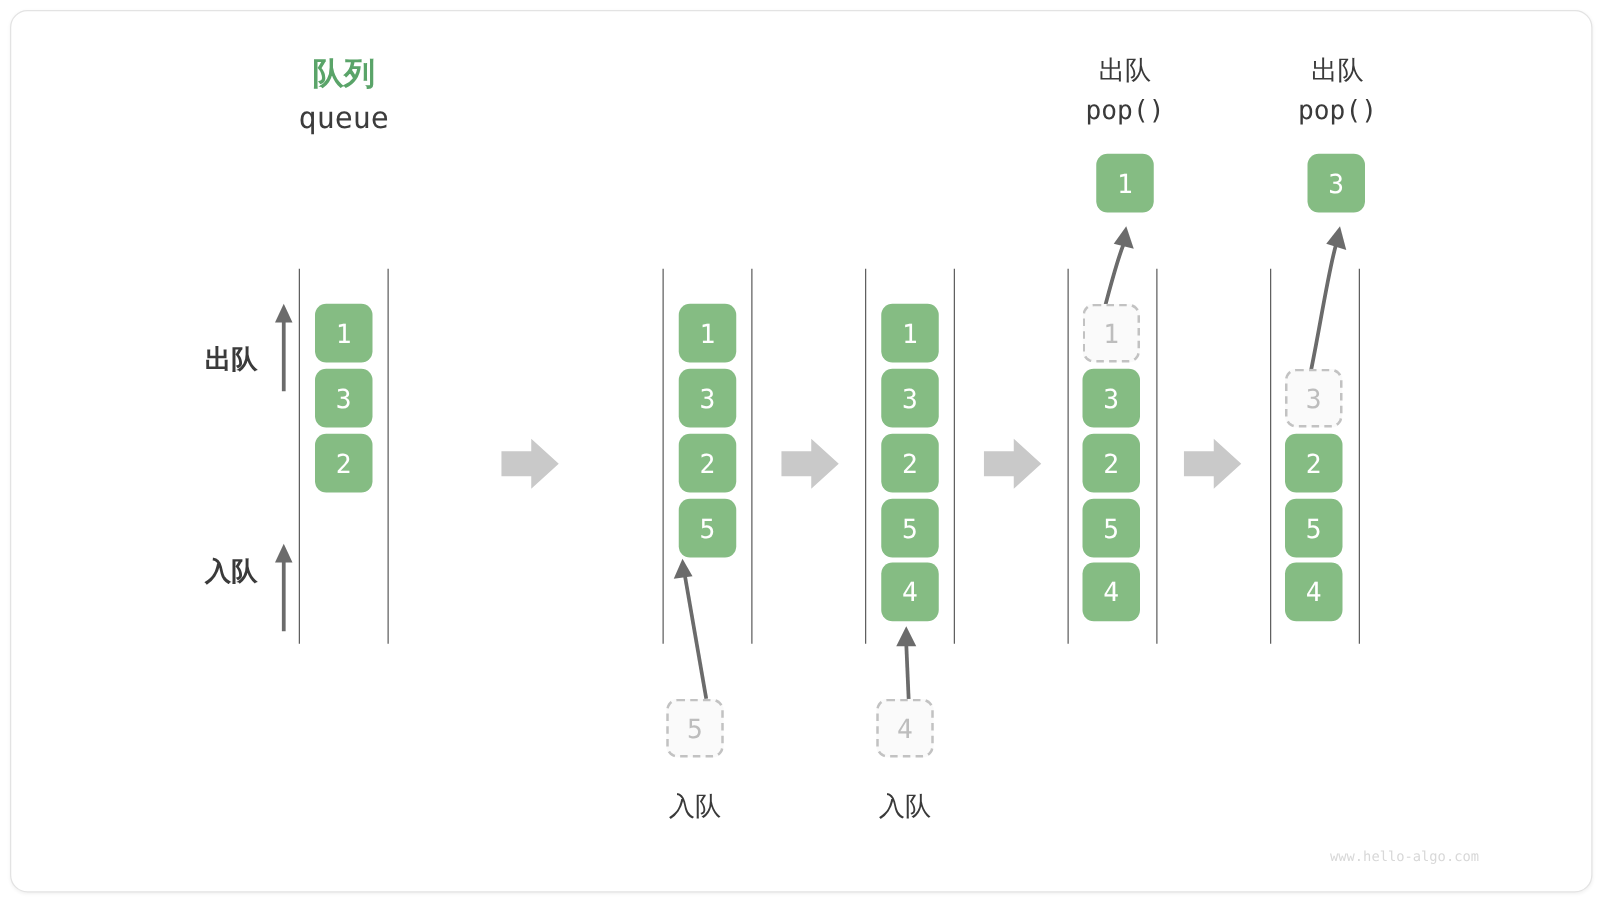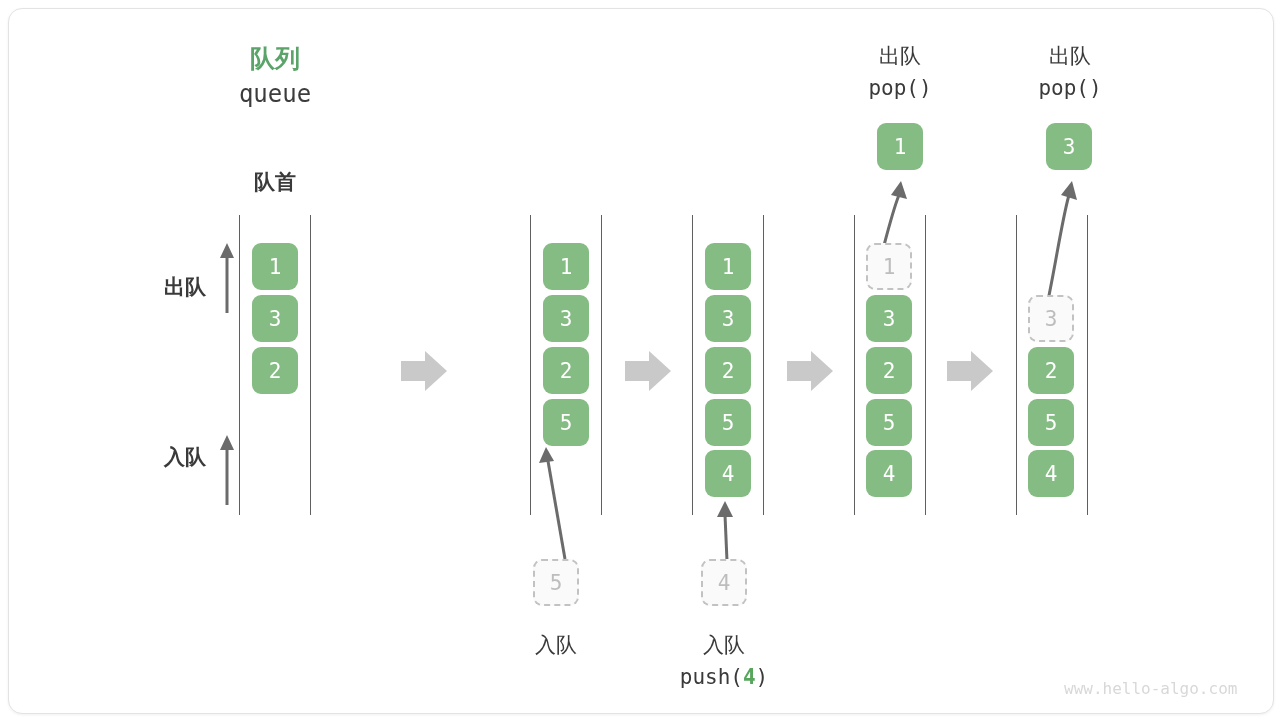--- a/index.html
+++ b/index.html
@@ -37,21 +37,21 @@
   .op-cn{
     font-size:21px;color:#3a3a3a;text-align:center;white-space:nowrap;
   }
   .op-code{
     font-family:"DejaVu Sans Mono","Liberation Mono",monospace;
     font-size:21px;color:#3a3a3a;text-align:center;white-space:nowrap;
   }
   .op-code .num{color:#58a65c;font-weight:bold;}
   .watermark{
     font-family:"DejaVu Sans Mono","Liberation Mono",monospace;
-    font-size:16px;color:#d8d8d8;white-space:nowrap;
+    font-size:11px;color:#d8d8d8;white-space:nowrap;
   }
 
   
   .rail{
     position:absolute;
     border-left:1.5px solid #606060;
     border-right:1.5px solid #606060;
     box-sizing:border-box;
   }
 
@@ -74,21 +74,20 @@
   }
 </style>
 </head>
 <body>
 
 <div id="canvas">
 
   <div class="abs title-cn" style="left:186px;top:33px;width:160px;font-family:Liberation Serif, serif;">队列</div>
   <div class="abs title-en" style="left:186px;top:71px;width:160px;">queue</div>
 
-  <div class="abs lbl-bold" style="left:186px;top:159px;width:160px;">队首</div>
 
   <div class="abs lbl-bold" style="left:138px;top:264px;width:76px;">出队</div>
   <svg class="abs" style="left:206px;top:232px;" width="24" height="74">
     <line x1="12" y1="72" x2="12" y2="14" stroke="#6b6b6b" stroke-width="3"></line>
     <polygon points="12,2 5,17 19,17" fill="#6b6b6b"></polygon>
   </svg>
 
   <div class="abs lbl-bold" style="left:138px;top:434px;width:76px;">入队</div>
   <svg class="abs" style="left:206px;top:424px;" width="24" height="74">
     <line x1="12" y1="72" x2="12" y2="14" stroke="#6b6b6b" stroke-width="3"></line>
@@ -129,21 +128,20 @@
   <div class="cell" style="left:696px;top:390px;">5</div>
   <div class="cell" style="left:696px;top:441px;">4</div>
 
   <svg class="abs" style="left:692px;top:486px;" width="50" height="68">
     <line x1="26" y1="66" x2="24" y2="20" stroke="#6b6b6b" stroke-width="3"></line>
     <polygon points="24,6 16,22 32,22" fill="#6b6b6b"></polygon>
   </svg>
 
   <div class="cell ghost" style="left:692px;top:550px;">4</div>
   <div class="abs op-cn" style="left:635px;top:622px;width:160px;">入队</div>
-  <div class="abs op-code" style="left:635px;top:656px;width:160px;"><span>push(</span><span class="num">4</span><span>)</span></div>
 
   <svg class="abs" style="left:778px;top:340px;" width="48" height="44">
     <polygon points="0,12 24,12 24,2 46,22 24,42 24,32 0,32" fill="#c9c9c9"></polygon>
   </svg>
 
   <div class="abs op-cn" style="left:812px;top:33px;width:158px;">出队</div>
   <div class="abs op-code" style="left:812px;top:67px;width:158px;">pop()</div>
   <div class="cell" style="left:868px;top:114px;">1</div>
   <svg class="abs" style="left:840px;top:164px;" width="70" height="100">
     <path d="M28,98 C34,78 42,42 50,22" stroke="#6b6b6b" stroke-width="3" fill="none"></path>

